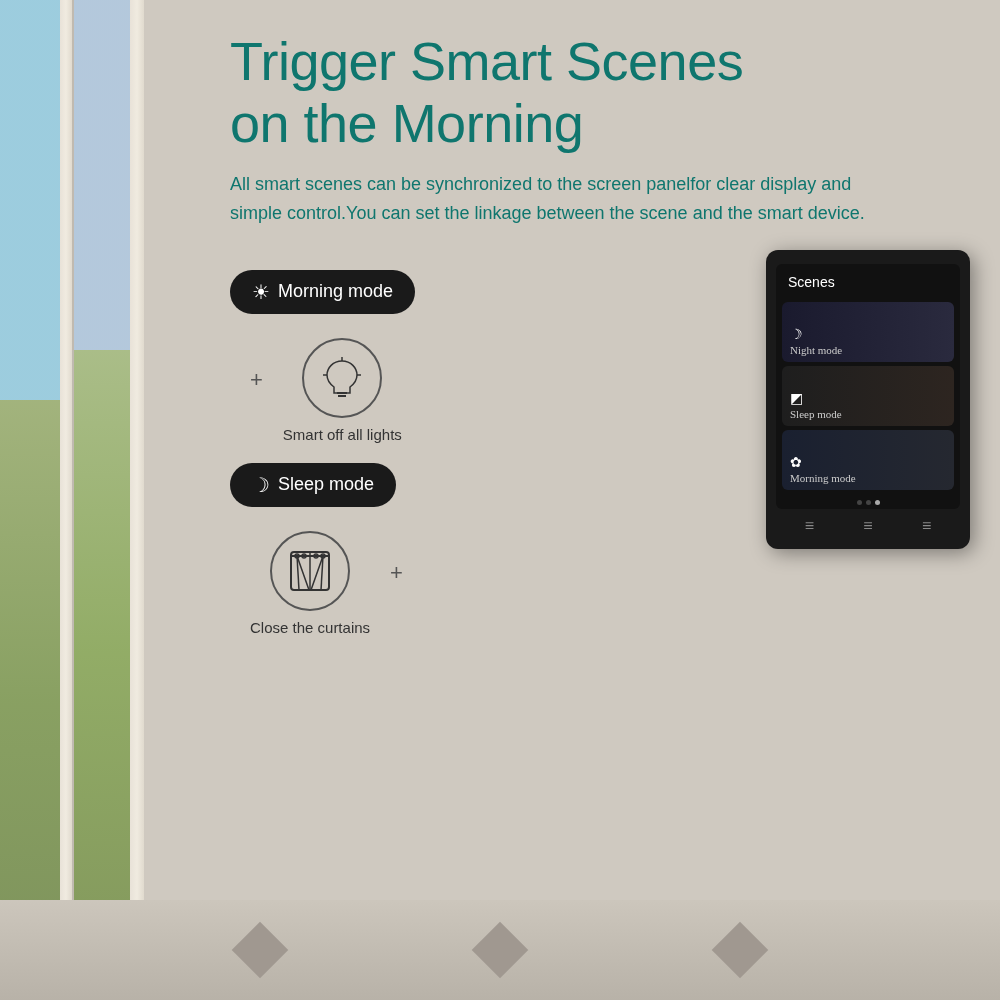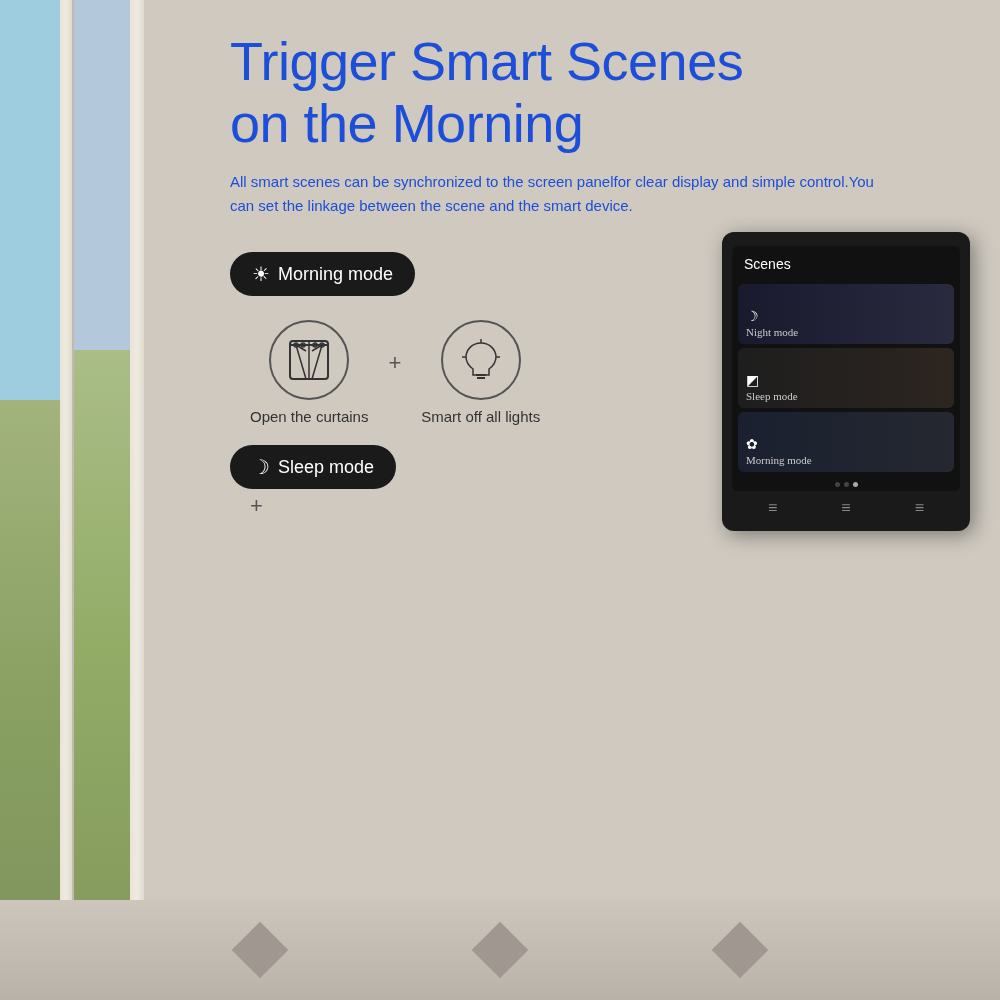--- a/index.html
+++ b/index.html
@@ -112,32 +112,32 @@
       left: 0;
       width: 1000px;
       height: 1000px;
       z-index: 5;
       padding: 30px 30px 30px 230px;
     }
 
     .main-title {
       font-size: 54px;
       font-weight: 400;
-      color: #1d4ed8;
+      color: #0f766e;
       line-height: 1.15;
       margin-bottom: 16px;
       letter-spacing: -0.5px;
     }
 
     .subtitle {
-      font-size: 15px;
-      color: #1d4ed8;
+      font-size: 18px;
+      color: #0f766e;
       line-height: 1.6;
       max-width: 650px;
-      margin-bottom: 24px;
+      margin-bottom: 32px;
     }
 
     
     .main-layout {
       display: flex;
       gap: 30px;
       align-items: flex-start;
       margin-top: 10px;
     }
 
@@ -211,21 +211,21 @@
       color: #555;
       margin-top: -20px;
     }
 
     .mode-section {
       margin-bottom: 20px;
     }
 
     
     .device-panel {
-      width: 248px;
+      width: 204px;
       flex-shrink: 0;
       margin-top: -10px;
     }
 
     .device-frame {
       background: #1a1a1a;
       border-radius: 12px;
       padding: 14px 10px 10px 10px;
       box-shadow: 4px 4px 20px rgba(0,0,0,0.4);
     }
@@ -349,43 +349,20 @@
 
     <div class="diagram-area">
 
       <div class="mode-section">
         <div class="mode-pill">
           <span class="pill-icon">☀</span>
           <span>Morning mode</span>
         </div>
 
         <div class="action-row">
-          <div class="action-item">
-            <div class="action-icon-circle">
-
-              <svg viewBox="0 0 50 50">
-                <rect x="6" y="6" width="38" height="38" rx="3" stroke="#333" stroke-width="2"></rect>
-                <line x1="25" y1="6" x2="25" y2="44" stroke="#333" stroke-width="1.5"></line>
-
-                <line x1="12" y1="10" x2="22" y2="16" stroke="#333" stroke-width="1.5"></line>
-                <line x1="12" y1="10" x2="22" y2="44" stroke="#333" stroke-width="1.5"></line>
-
-                <line x1="38" y1="10" x2="28" y2="16" stroke="#333" stroke-width="1.5"></line>
-                <line x1="38" y1="10" x2="28" y2="44" stroke="#333" stroke-width="1.5"></line>
-
-                <line x1="6" y1="10" x2="44" y2="10" stroke="#333" stroke-width="2"></line>
-
-                <circle cx="12" cy="10" r="2" stroke="#333" stroke-width="1.5"></circle>
-                <circle cx="19" cy="10" r="2" stroke="#333" stroke-width="1.5"></circle>
-                <circle cx="31" cy="10" r="2" stroke="#333" stroke-width="1.5"></circle>
-                <circle cx="38" cy="10" r="2" stroke="#333" stroke-width="1.5"></circle>
-              </svg>
-            </div>
-            <span class="action-label">Open the curtains</span>
-          </div>
 
           <span class="plus-sign">+</span>
 
           <div class="action-item">
             <div class="action-icon-circle">
 
               <svg viewBox="0 0 50 50">
                 <path d="M25 8 C16 8 10 15 10 22 C10 27 13 31 17 34 L17 40 L33 40 L33 34 C37 31 40 27 40 22 C40 15 34 8 25 8 Z" stroke="#333" stroke-width="1.5"></path>
                 <line x1="20" y1="40" x2="30" y2="40" stroke="#333" stroke-width="2"></line>
                 <line x1="21" y1="43" x2="29" y2="43" stroke="#333" stroke-width="2"></line>
@@ -399,20 +376,43 @@
         </div>
       </div>
 
       <div class="mode-section">
         <div class="mode-pill">
           <span class="pill-icon">☽</span>
           <span>Sleep mode</span>
         </div>
 
         <div class="action-row">
+          <div class="action-item">
+            <div class="action-icon-circle">
+
+              <svg viewBox="0 0 50 50">
+                <rect x="6" y="6" width="38" height="38" rx="3" stroke="#333" stroke-width="2"></rect>
+                <line x1="25" y1="6" x2="25" y2="44" stroke="#333" stroke-width="1.5"></line>
+
+                <line x1="12" y1="10" x2="24" y2="44" stroke="#333" stroke-width="1.5"></line>
+                <line x1="12" y1="10" x2="14" y2="44" stroke="#333" stroke-width="1.5"></line>
+
+                <line x1="38" y1="10" x2="26" y2="44" stroke="#333" stroke-width="1.5"></line>
+                <line x1="38" y1="10" x2="36" y2="44" stroke="#333" stroke-width="1.5"></line>
+
+                <line x1="6" y1="10" x2="44" y2="10" stroke="#333" stroke-width="2"></line>
+
+                <circle cx="12" cy="10" r="2" stroke="#333" stroke-width="1.5"></circle>
+                <circle cx="19" cy="10" r="2" stroke="#333" stroke-width="1.5"></circle>
+                <circle cx="31" cy="10" r="2" stroke="#333" stroke-width="1.5"></circle>
+                <circle cx="38" cy="10" r="2" stroke="#333" stroke-width="1.5"></circle>
+              </svg>
+            </div>
+            <span class="action-label">Close the curtains</span>
+          </div>
 
           <span class="plus-sign">+</span>
 
         </div>
       </div>
 
     </div>
 
     <div class="device-panel">
       <div class="device-frame">

